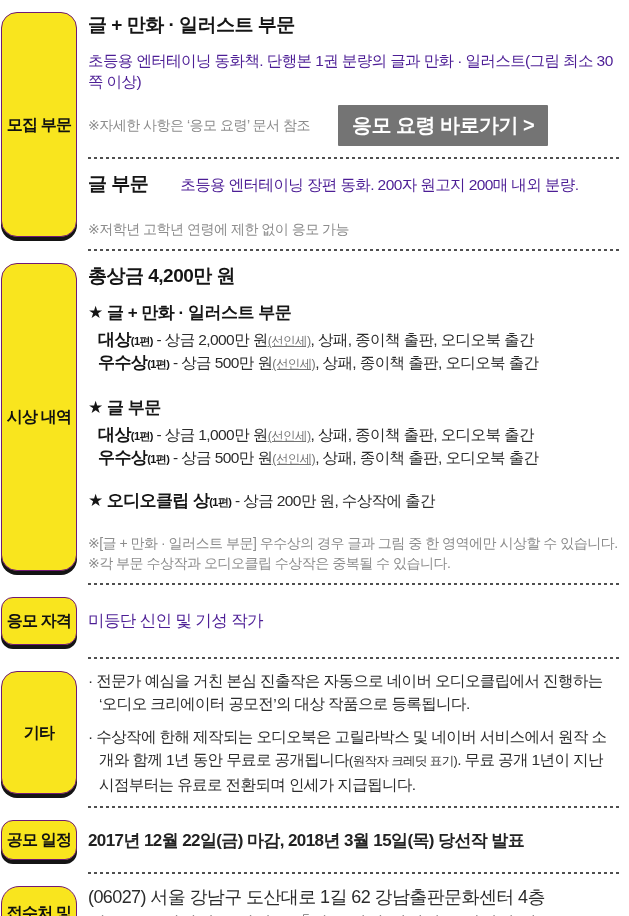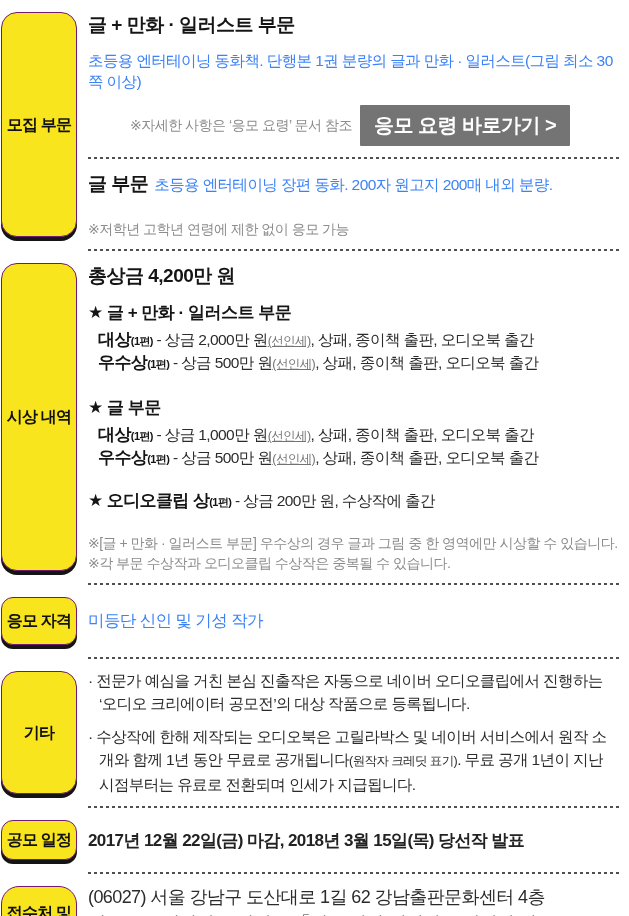--- a/index.html
+++ b/index.html
@@ -10,29 +10,29 @@
   .label-col{width:88px;flex-shrink:0;align-self:stretch;display:flex;padding:2px 0;box-sizing:border-box;}
   .label-box{flex:1;margin-left:1px;width:76px;max-width:76px;box-sizing:border-box;
              background:#F9E51E;border:1px solid #701a75;border-radius:16px;
              box-shadow:0 4px 0 #141414;display:flex;align-items:center;justify-content:center;
              text-align:center;font-weight:800;font-size:16px;letter-spacing:-0.8px;color:#111;
              line-height:1.25;padding:4px 2px;}
   .label-box.small{border-radius:12px;}
   .label-box.contact{border-radius:18px;}
   .content{flex:1;min-width:0;}
   .h-big{font-size:19px;font-weight:800;color:#151515;letter-spacing:-0.5px;margin:0;}
-  .body-txt{font-size:15.5px;font-weight:500;color:#3b82f6;letter-spacing:-0.6px;margin:0;}
+  .body-txt{font-size:15.5px;font-weight:500;color:#4c1d95;letter-spacing:-0.6px;margin:0;}
   .note{font-size:14px;font-weight:500;color:#8c8c8c;letter-spacing:-0.5px;margin:0;}
   .sep{height:2px;margin:10px 0 10px 88px;
        background:repeating-linear-gradient(to right,#4f4f4f 0 3px,transparent 3px 6px);}
   .sep.inner{margin:11px 0 12px 0;}
-  .note-row{display:flex;align-items:center;gap:8px;margin-top:12px;margin-left:42px;}
+  .note-row{display:flex;align-items:center;gap:28px;margin-top:12px;}
   .btn{border:none;background:#747474;color:#ffffff;font-family:inherit;
        font-size:20px;font-weight:700;letter-spacing:-0.5px;padding:7px 14px;border-radius:1px;cursor:pointer;}
-  .inline-heading-row{display:flex;align-items:baseline;gap:6px;margin-top:2px;}
+  .inline-heading-row{display:flex;align-items:baseline;gap:32px;margin-top:2px;}
   
   .award-total{margin:2px 0 12px 0;}
   .group-title{font-size:17px;font-weight:700;color:#151515;letter-spacing:-0.5px;margin:8px 0 5px 0;}
   .group-title.gap{margin-top:21px;}
   .prize-line{margin:0 0 0 10px;line-height:22px;font-size:15.5px;font-weight:500;color:#2b2b2b;letter-spacing:-0.6px;}
   .prize-name{font-size:17px;font-weight:800;color:#151515;}
   .prize-paren{font-size:11px;font-weight:800;color:#151515;}
   .prize-small{font-size:12.5px;color:#737373;text-decoration:underline;}
   .audio-line{margin:20px 0 0 0;line-height:22px;font-size:15.5px;font-weight:500;color:#2b2b2b;letter-spacing:-0.6px;}
   .award-notes{margin-top:20px;line-height:20px;}

